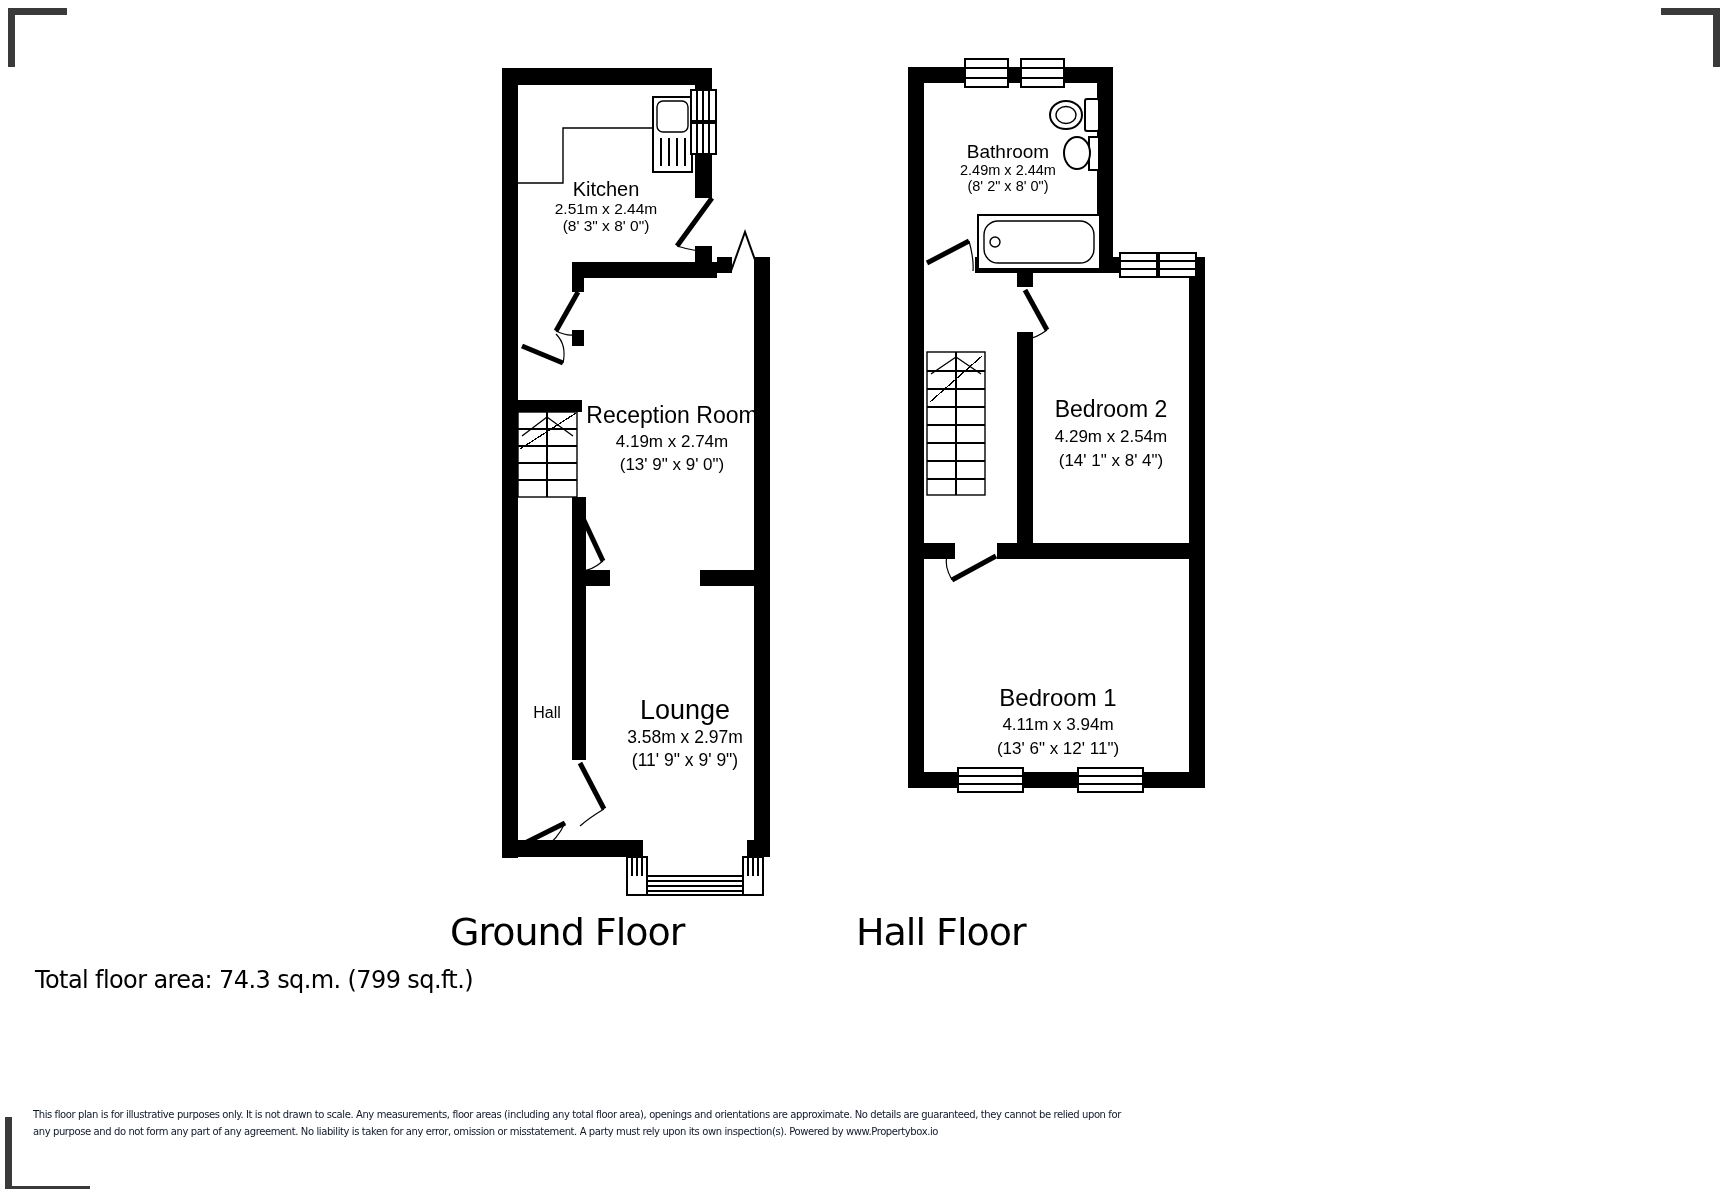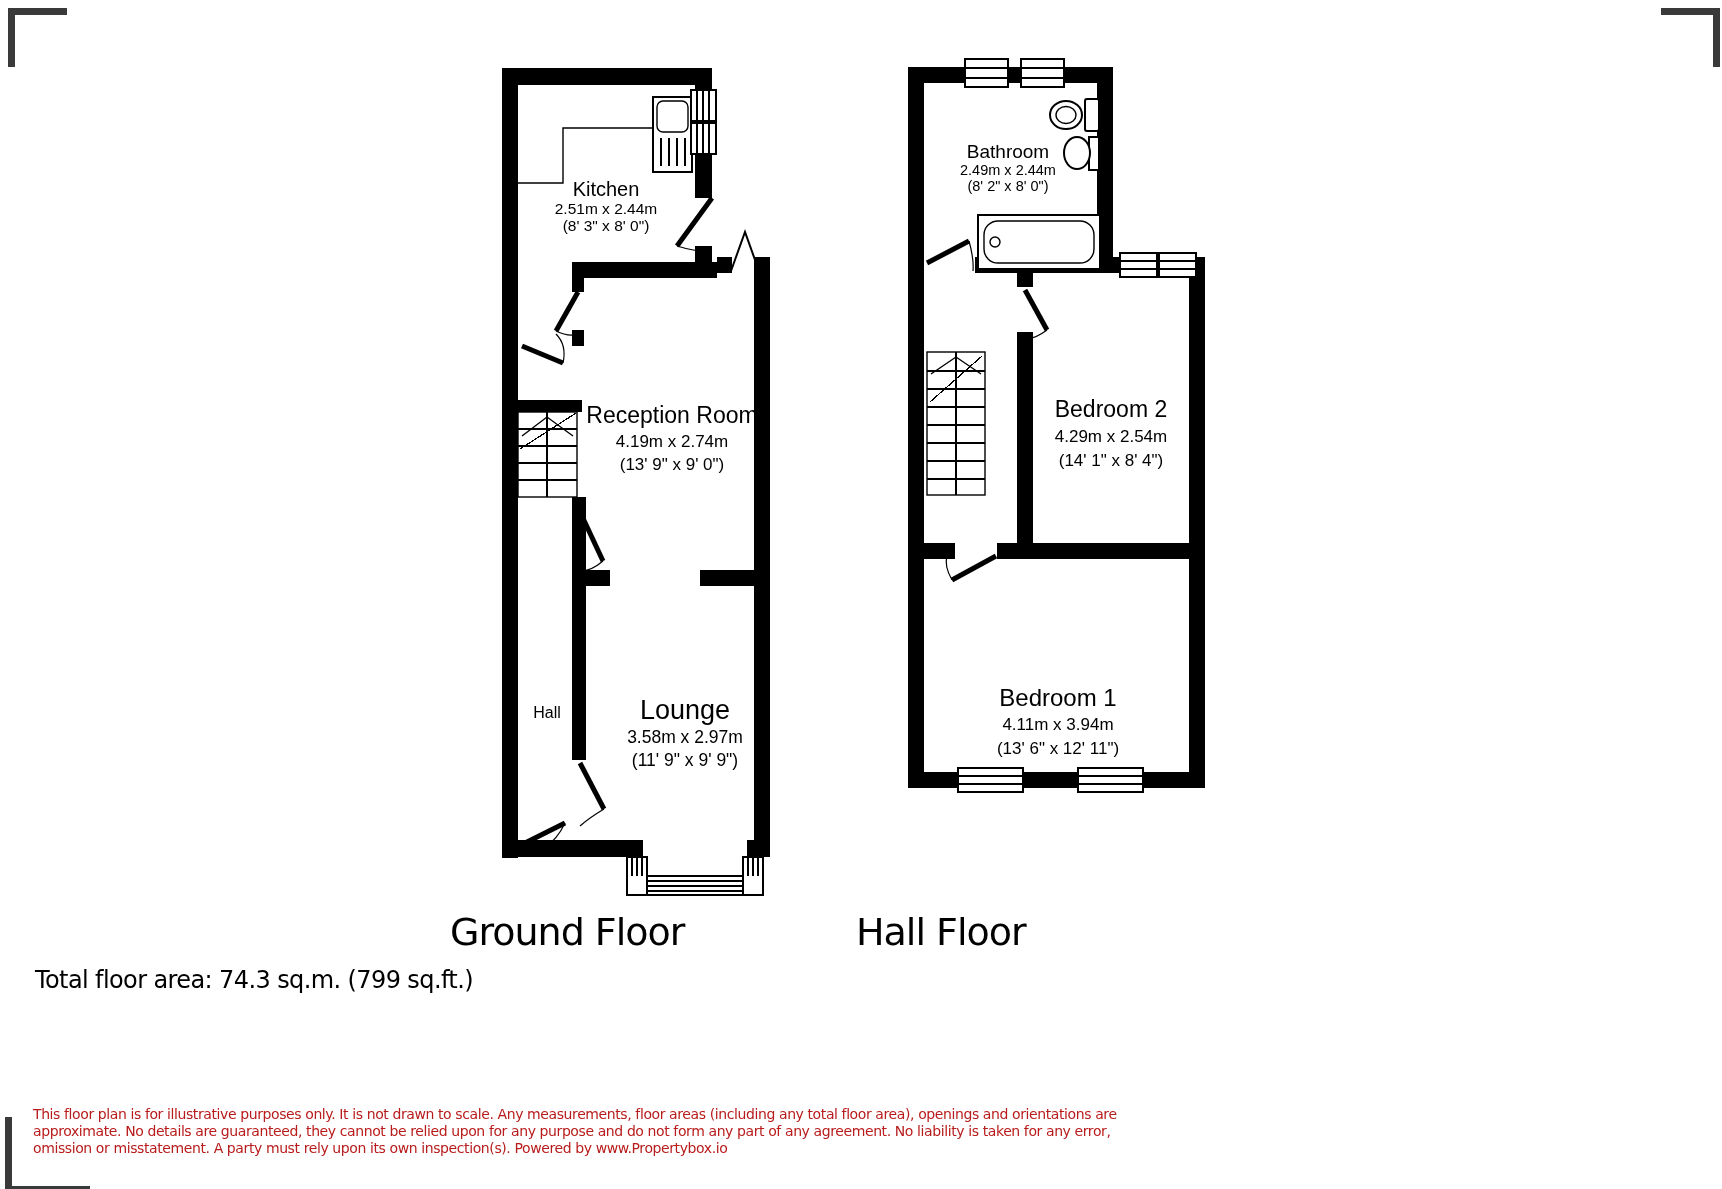--- a/index.html
+++ b/index.html
@@ -13,22 +13,22 @@
   svg .leaf{stroke:#000;stroke-width:5;}
   svg .arc{fill:none;stroke:#000;stroke-width:1.2;}
   svg .win{fill:#ffffff;stroke:#000;stroke-width:2;shape-rendering:crispEdges;}
   svg .winline{stroke:#000;stroke-width:1.2;shape-rendering:crispEdges;}
   svg text{fill:#000;}
   .room-name{font-family:"Liberation Sans",sans-serif;}
   .room-dim{font-family:"Liberation Sans",sans-serif;}
   .floor-title{position:absolute;width:400px;text-align:left;font-size:38px;letter-spacing:-1px;}
   .floor-area{position:absolute;width:320px;text-align:center;font-size:23px;line-height:29px;letter-spacing:-0.5px;}
   .total-line{position:absolute;left:23px;top:966px;font-size:24px;letter-spacing:-0.6px;margin-left:12px;}
-  .disclaimer{position:absolute;left:33px;top:1106px;width:1105px;font-size:14px;line-height:17px;
-              letter-spacing:-0.4px;color:#b91c1c;}
+  .disclaimer{position:absolute;left:33px;top:1106px;width:1105px;font-size:10px;line-height:17px;
+              letter-spacing:-0.4px;color:#0f172a;}
   .bracket{position:absolute;}
   .bracket.tl{left:8px;top:8px;width:52px;height:52px;border-left:7px solid #3a3a3a;border-top:7px solid #3a3a3a;}
   .bracket.tr{left:1661px;top:8px;width:52px;height:52px;border-right:7px solid #3a3a3a;border-top:7px solid #3a3a3a;}
   .bracket.bl{left:5px;top:1117px;width:78px;height:69px;border-left:7px solid #3a3a3a;border-bottom:7px solid #3a3a3a;}
 </style>
 </head>
 <body>
 
 <div class="stage">
 

